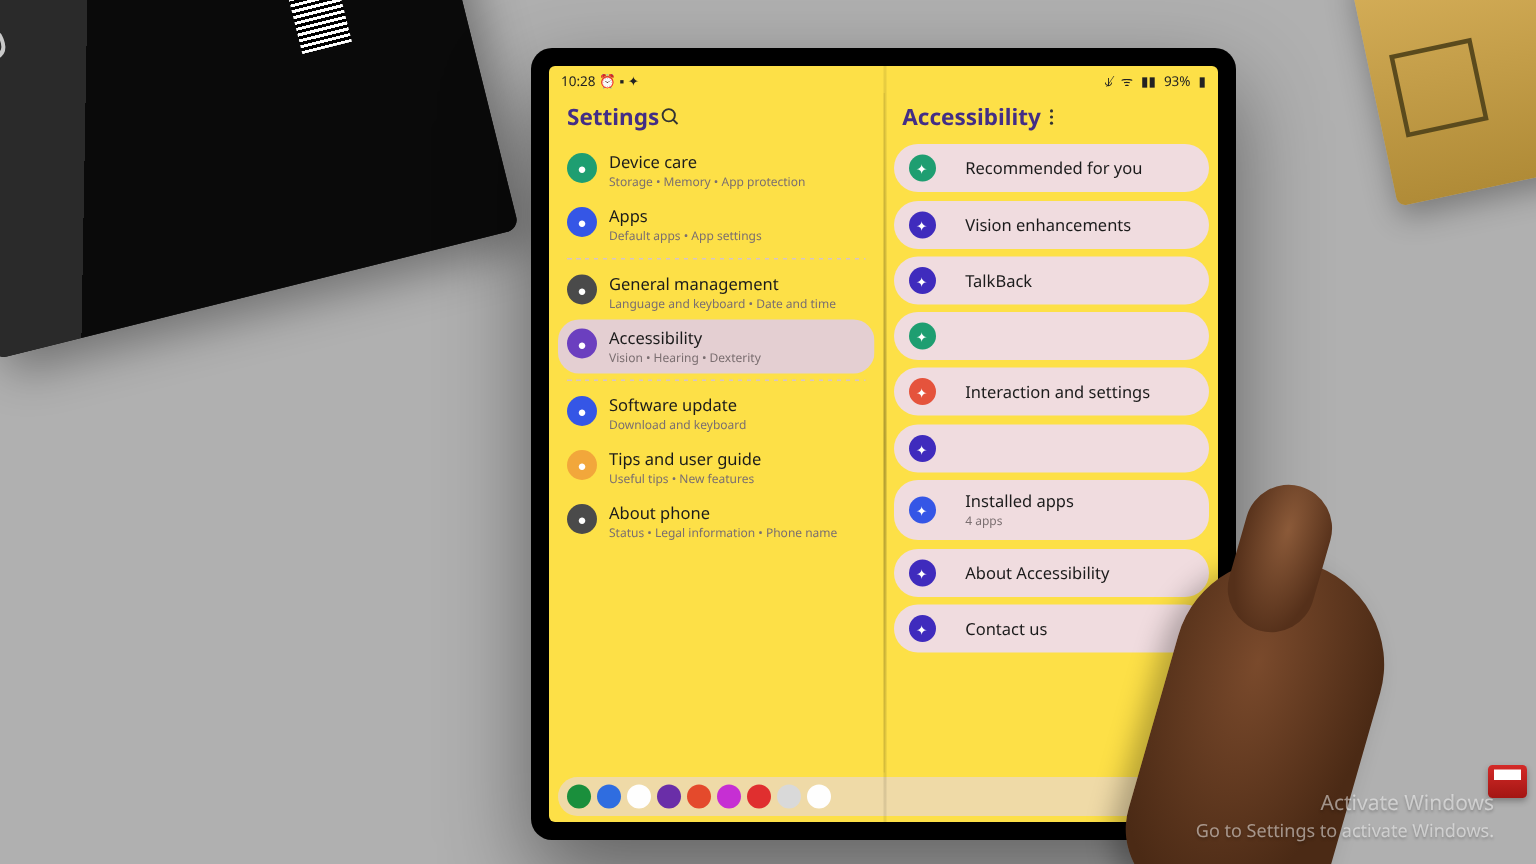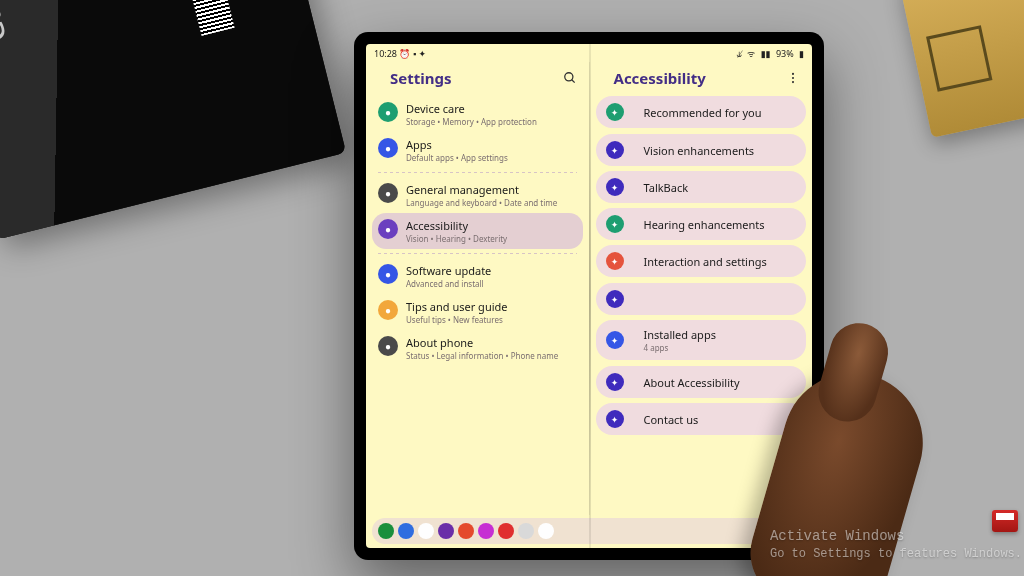--- a/index.html
+++ b/index.html
@@ -61,21 +61,21 @@
     position:absolute;
     left: 354px; top: 32px;
     width: 470px; height: 528px;
     background:#000;
     border-radius: 14px;
     padding: 12px;
     box-shadow: 0 25px 60px rgba(0,0,0,.45);
   }
   .screen {
     width:100%; height:100%;
-    background:#fef9c3;          
+    background:#fde047;          
     border-radius: 4px;
     display:flex; flex-direction:column;
     overflow:hidden;
     position:relative;
   }
   .screen::after{                 
     content:""; position:absolute; left:50%; top:0; bottom:0; width:2px;
     background:linear-gradient(rgba(0,0,0,.08),rgba(0,0,0,.25),rgba(0,0,0,.08));
     pointer-events:none;
   }
@@ -83,22 +83,22 @@
   
   .status{ height:18px; display:flex; justify-content:space-between; padding:0 8px;
     font-size:9px; color:#222; align-items:center;}
   .status .right span{margin-left:3px;}
 
   
   .panes{ flex:1; display:flex; }
   .pane{ flex:1; padding:4px 6px 0; display:flex; flex-direction:column; }
   .pane-left{ border-right:1px solid rgba(0,0,0,.06); }
 
-  .pane-head{ display:flex; align-items:center; justify-content:space-between;
-    padding:2px 6px 8px;margin-left:12px;}
+  .pane-head{ display:flex; align-items:center; justify-content:flex-start;
+    padding:2px 6px 8px;}
   .pane-title{ color:#432e86; font-weight:700; font-size:15px;}
   .pane-head .icon{ color:#444; }
   svg{display:block}
 
   .list{ flex:1; overflow:hidden; }
 
   
   .srow{ display:flex; gap:8px; padding:5px 6px; border-radius:14px; align-items:flex-start;}
   .srow.selected{ background:#e4cfd2;}
   .srow .badge{ width:20px;height:20px;border-radius:50%; flex:0 0 20px;
@@ -135,23 +135,23 @@
     border-radius:70px 70px 50px 50px;
     transform: rotate(16deg);
     box-shadow:-8px 6px 18px rgba(0,0,0,.28);
     pointer-events:none;
   }
   .finger::before{content:"";position:absolute;left:22px;top:-48px;width:58px;height:100px;
     background:radial-gradient(ellipse at 50% 30%, #8b5a39, #55301a 75%);
     border-radius:40px;}
 
   
-  .watermark{ position:absolute; right:2px; bottom:14px; 
+  .watermark{ position:absolute; right:28px; bottom:14px; text-align:right;
     color:rgba(255,255,255,.5); font-size:12px; line-height:1.35;
-    text-shadow:0 1px 2px rgba(0,0,0,.25);font-family:Liberation Mono, monospace;}
+    text-shadow:0 1px 2px rgba(0,0,0,.25);}
   .watermark .w1{ font-size:14px;}
 
   
   .sticker{position:absolute;right:6px;bottom:44px;width:26px;height:22px;
     background:linear-gradient(#d42a28,#a31613);border-radius:3px;
     box-shadow:0 2px 4px rgba(0,0,0,.3);}
   .sticker::before{content:"";position:absolute;inset:3px 4px auto 4px;height:7px;background:#fff;}
 
 </style>
 </head>
@@ -223,21 +223,21 @@
               <span class="txt">
                 <div class="title">Accessibility</div>
                 <div class="sub">Vision  •  Hearing  •  Dexterity</div>
               </span>
             </div>
             <div class="sep"></div>
             <div class="srow">
               <span class="badge" style="background:#3556e6">●</span>
               <span class="txt">
                 <div class="title">Software update</div>
-                <div class="sub">Advanced and install</div>
+                <div class="sub">Download and keyboard</div>
               </span>
             </div>
             <div class="srow">
               <span class="badge" style="background:#f2a73b">●</span>
               <span class="txt">
                 <div class="title">Tips and user guide</div>
                 <div class="sub">Useful tips  •  New features</div>
               </span>
             </div>
             <div class="srow">
@@ -275,23 +275,20 @@
               </span>
             </div>
             <div class="chip">
               <span class="cbadge" style="background:#3f2bbd">✦</span>
               <span class="ctxt">
                 <div class="ctitle">TalkBack</div>
               </span>
             </div>
             <div class="chip">
               <span class="cbadge" style="background:#1e9e71">✦</span>
-              <span class="ctxt">
-                <div class="ctitle">Hearing enhancements</div>
-              </span>
             </div>
             <div class="chip">
               <span class="cbadge" style="background:#e5533c">✦</span>
               <span class="ctxt">
                 <div class="ctitle">Interaction and settings</div>
               </span>
             </div>
             <div class="chip group-gap">
               <span class="cbadge" style="background:#3f2bbd">✦</span>
             </div>
@@ -334,14 +331,14 @@
         <span class="sys tri"></span>
       </div>
 
   </div>
 </div>
 
 <div class="finger"></div>
 
 <div class="watermark">
   <div class="w1">Activate Windows</div>
-  <div>Go to Settings to features Windows.</div>
+  <div>Go to Settings to activate Windows.</div>
 </div>
 
 </body></html>

